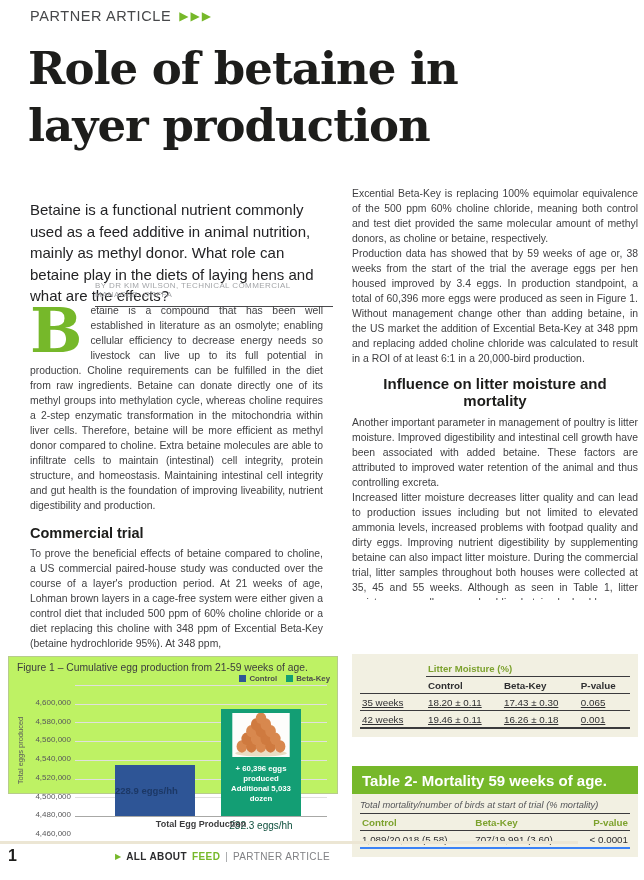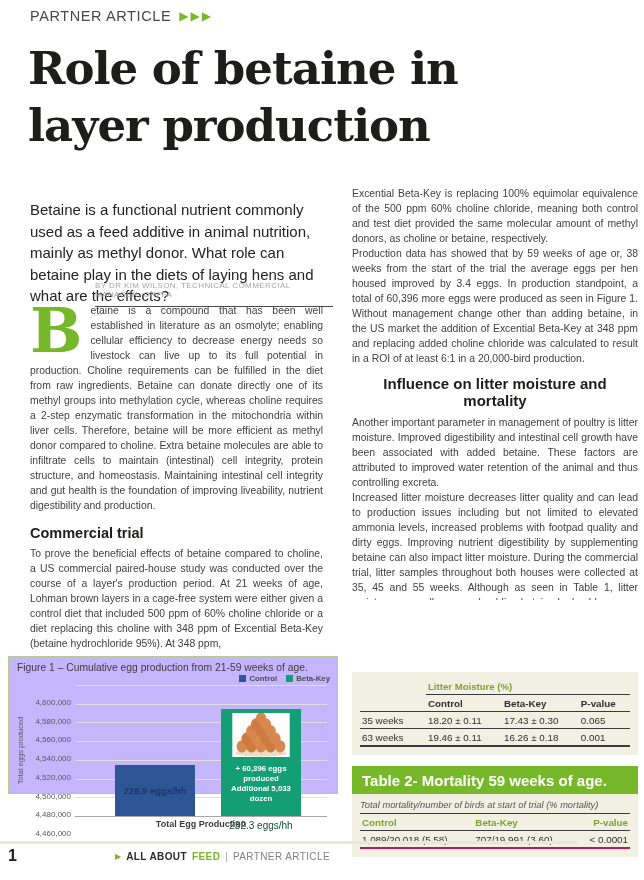--- a/index.html
+++ b/index.html
@@ -26,60 +26,60 @@
   
   .leftcol{position:absolute;left:30px;top:303px;width:293px;height:350px;overflow:hidden;}
   .rightcol{position:absolute;left:352px;top:186px;width:286px;height:414px;overflow:hidden;}
   .body-p{margin:0;font-size:10.4px;line-height:15px;text-align:justify;color:#3f3f41;}
   .sec-h{margin:12px 0 5px 0;font-size:14.5px;font-weight:bold;color:#1d1d1b;}
   .rightcol .sec-h{margin:9px 0 6px 0;font-size:15px;text-align:center;}
   .dropcap{float:left;font-family:"DejaVu Serif","Liberation Serif",serif;font-weight:bold;
            font-size:62px;line-height:50px;color:#76b82a;margin:3px 8px 0 0;}
 
   
-  .figure{position:absolute;left:8px;top:656px;width:330px;height:138px;background:#c4b5fd;
+  .figure{position:absolute;left:8px;top:656px;width:330px;height:138px;background:#bef264;
           border:1px solid #b7cc8c;box-sizing:border-box;}
   .fig-caption{position:absolute;left:8px;top:5px;font-size:10.3px;color:#3c3c3e;}
   .legend{position:absolute;right:7px;top:17px;display:flex;gap:9px;font-size:7.8px;color:#4c4c4e;font-weight:bold;}
   .leg-item{display:flex;align-items:center;gap:3px;}
   .swatch{width:7px;height:7px;display:inline-block;}
   .plot{position:absolute;left:66px;top:28px;width:252px;height:131px;}
   .gridline{position:absolute;left:0;width:100%;height:1px;background:#e0e0de;}
   .yticks{position:absolute;left:4px;top:45px;width:58px;height:131px;}
   .ytick{position:absolute;right:0;font-size:8px;color:#59595b;white-space:nowrap;}
   .ylabel{position:absolute;left:7px;top:159px;width:131px;transform:rotate(-90deg);
           transform-origin:0 0;text-align:center;font-size:7.5px;color:#59595b;}
   .xlabel{position:absolute;left:66px;top:162px;width:252px;text-align:center;
           font-size:9px;font-weight:bold;color:#3c3c3e;}
   .bar{position:absolute;bottom:0;width:80px;}
-  .bar-control{left:40px;display:flex;align-items:center;justify-content:center;margin-top:44px;}
+  .bar-control{left:40px;display:flex;align-items:center;margin-top:44px;}
   .bar-betakey{left:146px;text-align:center;}
   .bar-label-blue{font-size:9.5px;font-weight:bold;color:#1c3866;}
   .bar-label-green{font-size:10px;font-weight:normal;color:#0d4f3c;margin-top:16px;}
   .annotation{font-size:7.8px;font-weight:bold;color:#ffffff;line-height:10px;margin-top:3px;}
   .eggimg{margin-top:4px;}
 
   
   .tbl-banner{position:absolute;left:352px;width:286px;background:#76b82a;color:#ffffff;
               font-weight:bold;font-size:15px;line-height:18px;padding:6px 10px;box-sizing:border-box;}
   .banner1{top:604px;}
   .banner2{top:766px;}
   .tbl-body{position:absolute;left:352px;width:286px;background:#f2f0e2;box-sizing:border-box;padding:6px 8px 8px 8px;}
-  .tbody1{top:672px;}
+  .tbody1{top:654px;}
   .tbody2{top:794px;}
   table{border-collapse:collapse;width:100%;}
   td,th{font-size:9.8px;padding:2.5px 2px;text-align:left;vertical-align:middle;color:#2f2f31;}
   .t1 .grp td{font-size:9.6px;font-weight:bold;color:#7da22e;border-bottom:1px solid #3b3b3d;}
   .t1 .grp td.nog{border-bottom:none;}
   .t1 .cols td{font-weight:bold;border-bottom:1px solid #3b3b3d;}
-  .t1 tbody td{border-bottom:1px solid #3b3b3d;}
+  .t1 tbody td{border-bottom:1px solid #3b3b3d;text-decoration:underline;}
   .t1 tbody tr:last-child td{border-bottom:2px solid #3b3b3d;}
   .t2-sub{font-size:9.3px;font-style:italic;color:#55565a;margin:0 0 3px 0;}
   .t2 .cols td{font-weight:bold;color:#7da22e;border-top:1px solid #3b3b3d;border-bottom:1px solid #3b3b3d;}
-  .t2 tbody td{border-bottom:2px solid #be185d;}
+  .t2 tbody td{border-bottom:2px solid #3b82f6;}
   .t2 td:last-child{text-align:right;}
 
   
   .divider{position:absolute;left:0;top:841px;width:578px;height:3px;background:#ece6d4;}
   .pageno{position:absolute;left:8px;top:847px;font-size:16px;font-weight:bold;color:#1d1d1b;}
   .footer-brand{position:absolute;left:115px;top:851px;display:flex;align-items:center;gap:5px;font-size:10px;}
   .fb-arrow{color:#76b82a;font-size:8px;}
   .fb-bold{font-weight:bold;color:#2b2b2d;letter-spacing:.4px;}
   .fb-green{font-weight:bold;color:#76b82a;letter-spacing:.4px;}
   .fb-sep{color:#9b9da0;}
@@ -204,21 +204,21 @@
           </tr>
       </thead>
       <tbody id="t1-rows">
           <tr>
             <td>35 weeks</td>
             <td>18.20 ± 0.11</td>
             <td>17.43 ± 0.30</td>
             <td>0.065</td>
           </tr>
           <tr>
-            <td>63 weeks</td>
+            <td>42 weeks</td>
             <td>19.46 ± 0.11</td>
             <td>16.26 ± 0.18</td>
             <td>0.001</td>
           </tr>
         </tbody>
     </table>
   </div>
 
   <div class="tbl-banner banner2">Table 2- Mortality 59 weeks of age.</div>
   <div class="tbl-body tbody2">

